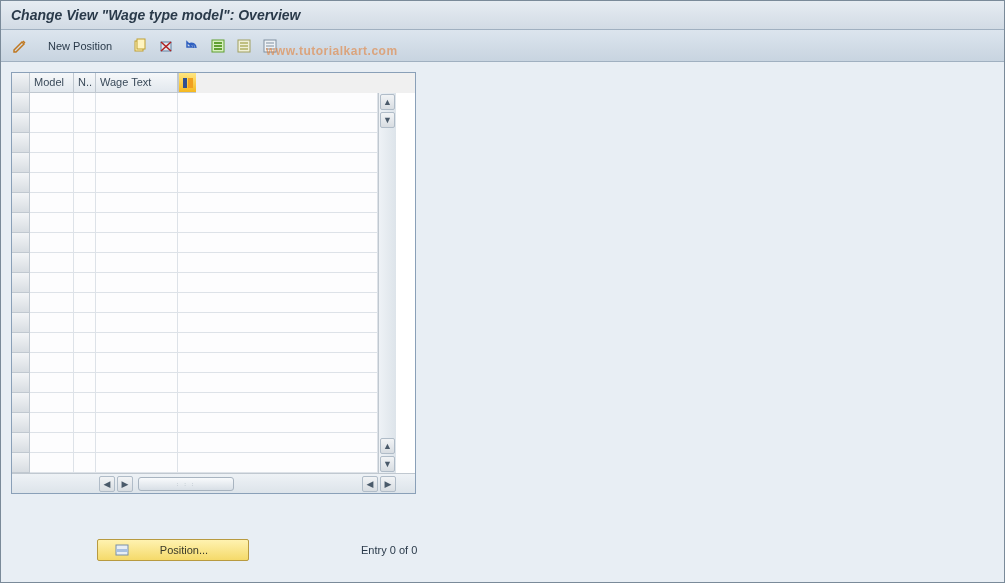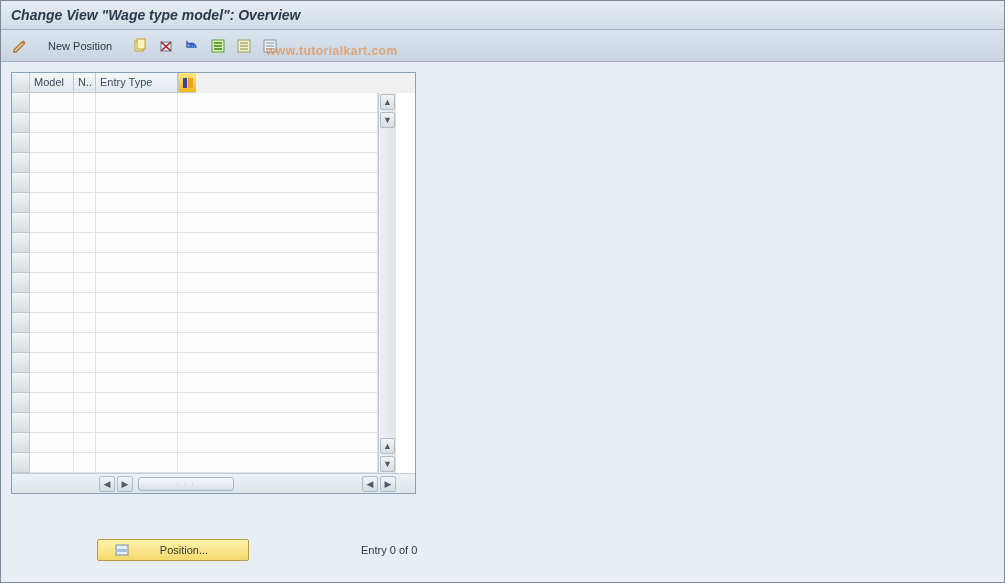--- a/index.html
+++ b/index.html
@@ -280,21 +280,21 @@
   </span>
   <span class="watermark">www.tutorialkart.com</span>
 </div>
 
 <div class="content">
   <div class="table-frame">
     <div class="table-header-row">
       <div class="row-selector-hdr"></div>
       <div class="hdr-cell col-model">Model</div>
       <div class="hdr-cell col-n">N..</div>
-      <div class="hdr-cell col-wage">Entry Type</div>
+      <div class="hdr-cell col-wage">Wage Text</div>
       <div class="col-settings">
         <svg width="12" height="12" viewBox="0 0 12 12">
             <rect x="1" y="1" width="4" height="10" fill="#305090"></rect>
             <rect x="6" y="1" width="5" height="10" fill="#f0a020"></rect>
           </svg>
       </div>
     </div>
     <div class="table-body">
       <div class="rows-area" id="rows-area">
           <div class="data-row">

